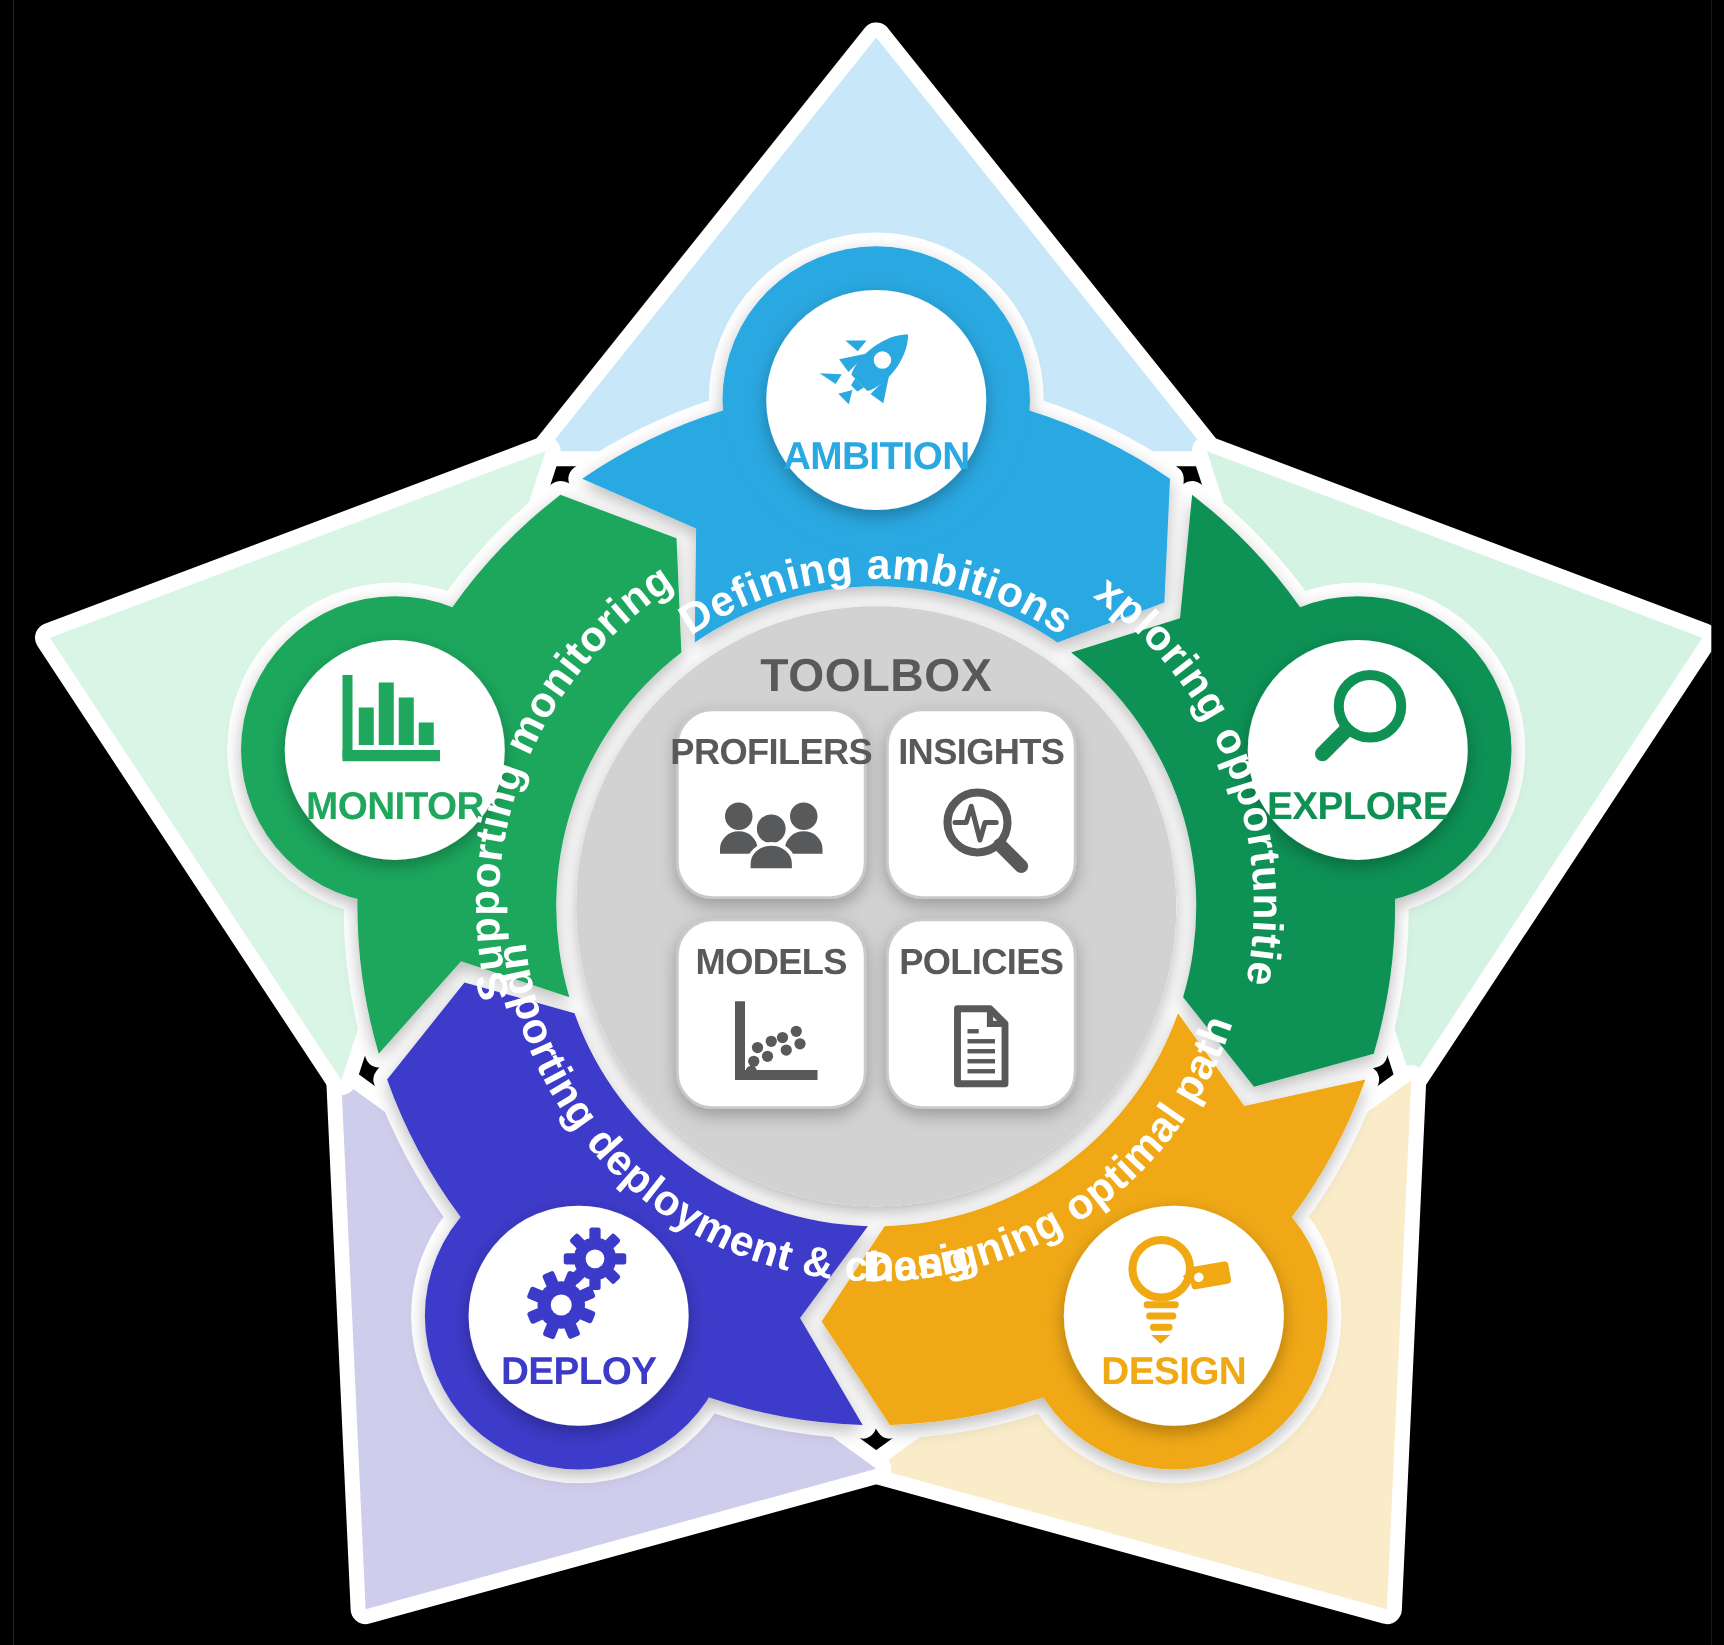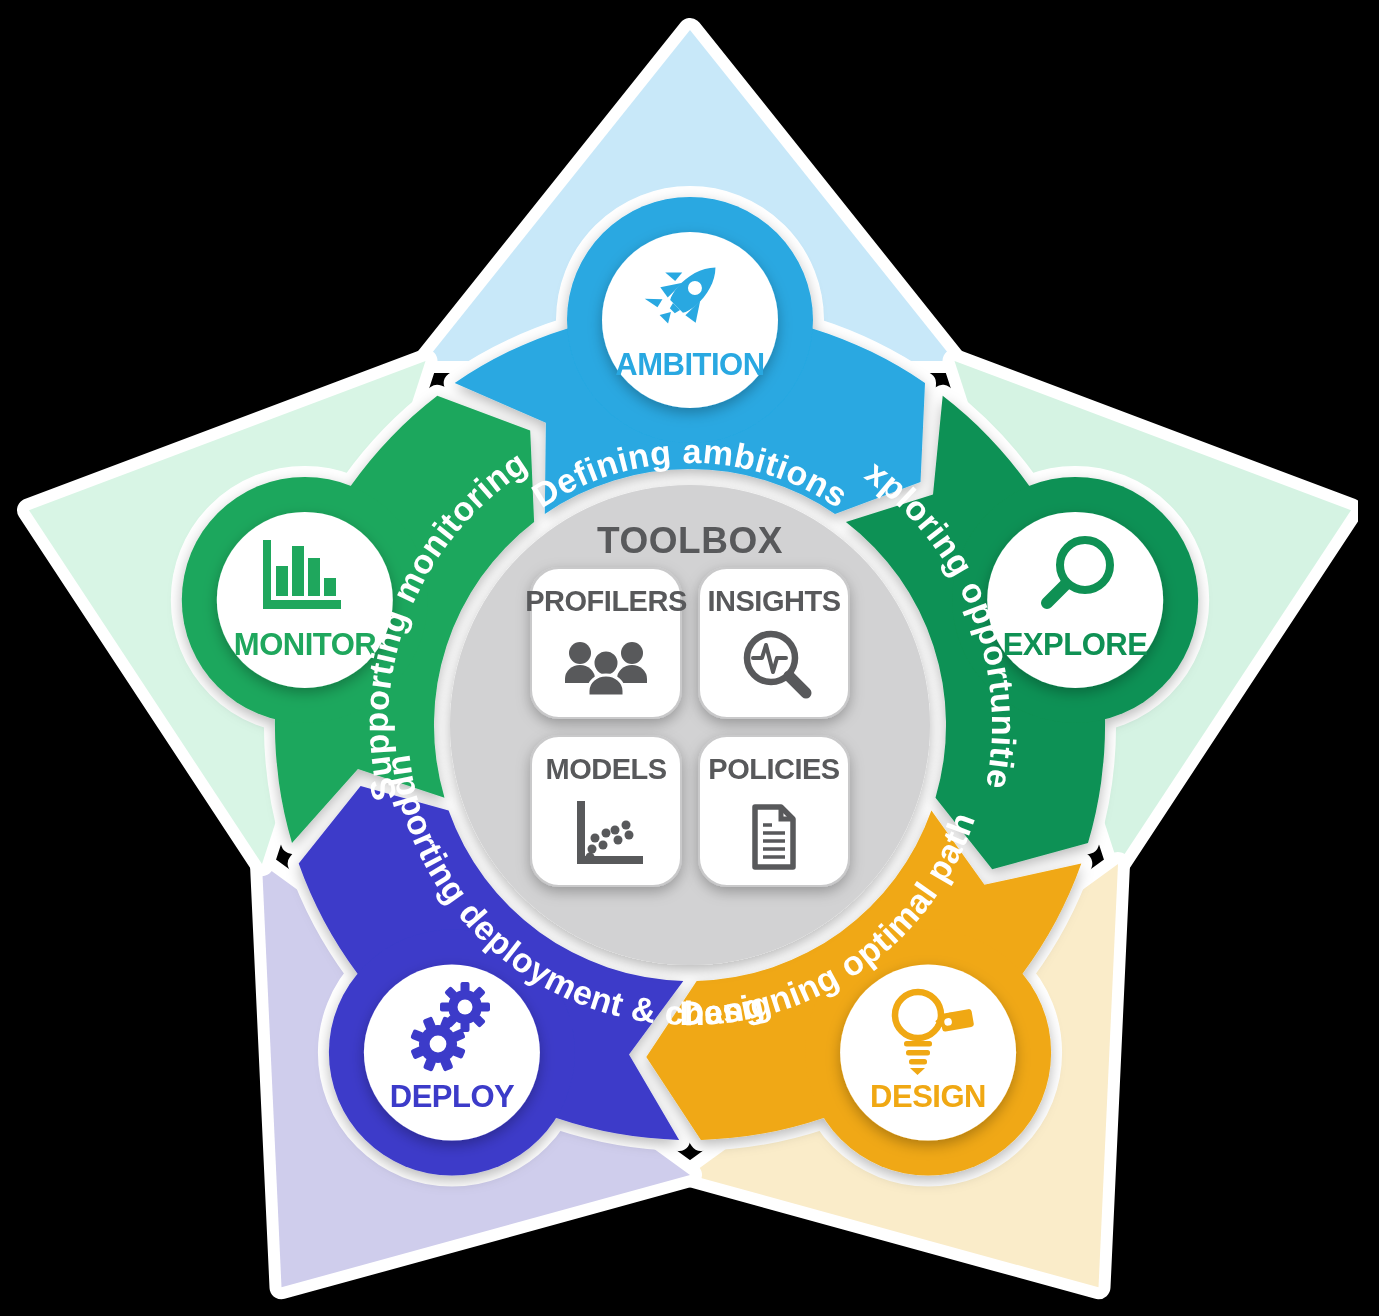--- a/index.html
+++ b/index.html
@@ -1,16 +1,16 @@
 <!DOCTYPE html>
 <html><head>
 <meta charset="utf-8">
 <style>
   html,body{margin:0;padding:0;background:#000;}
-  .stage{width:1358px;height:1316px;position:relative;background:#f97316;overflow:hidden;}
+  .stage{width:1358px;height:1316px;position:relative;background:#f97316;overflow:hidden;margin-left:11px;}
   text{font-family:"Liberation Sans",sans-serif;}
   .cap{font-size:34px;font-weight:600;letter-spacing:.5px;fill:#FFFFFF;}
   .phlabel{font-size:31px;font-weight:800;letter-spacing:-.5px;text-anchor:middle;}
   .tbtitle{font-size:37px;font-weight:800;letter-spacing:.5px;text-anchor:middle;}
   .tlabel{font-size:29px;font-weight:700;letter-spacing:-.5px;text-anchor:middle;}
   .tile{fill:#FFFFFF;stroke:#C9C9CA;stroke-width:2;}
 </style>
 </head>
 <body>
 

